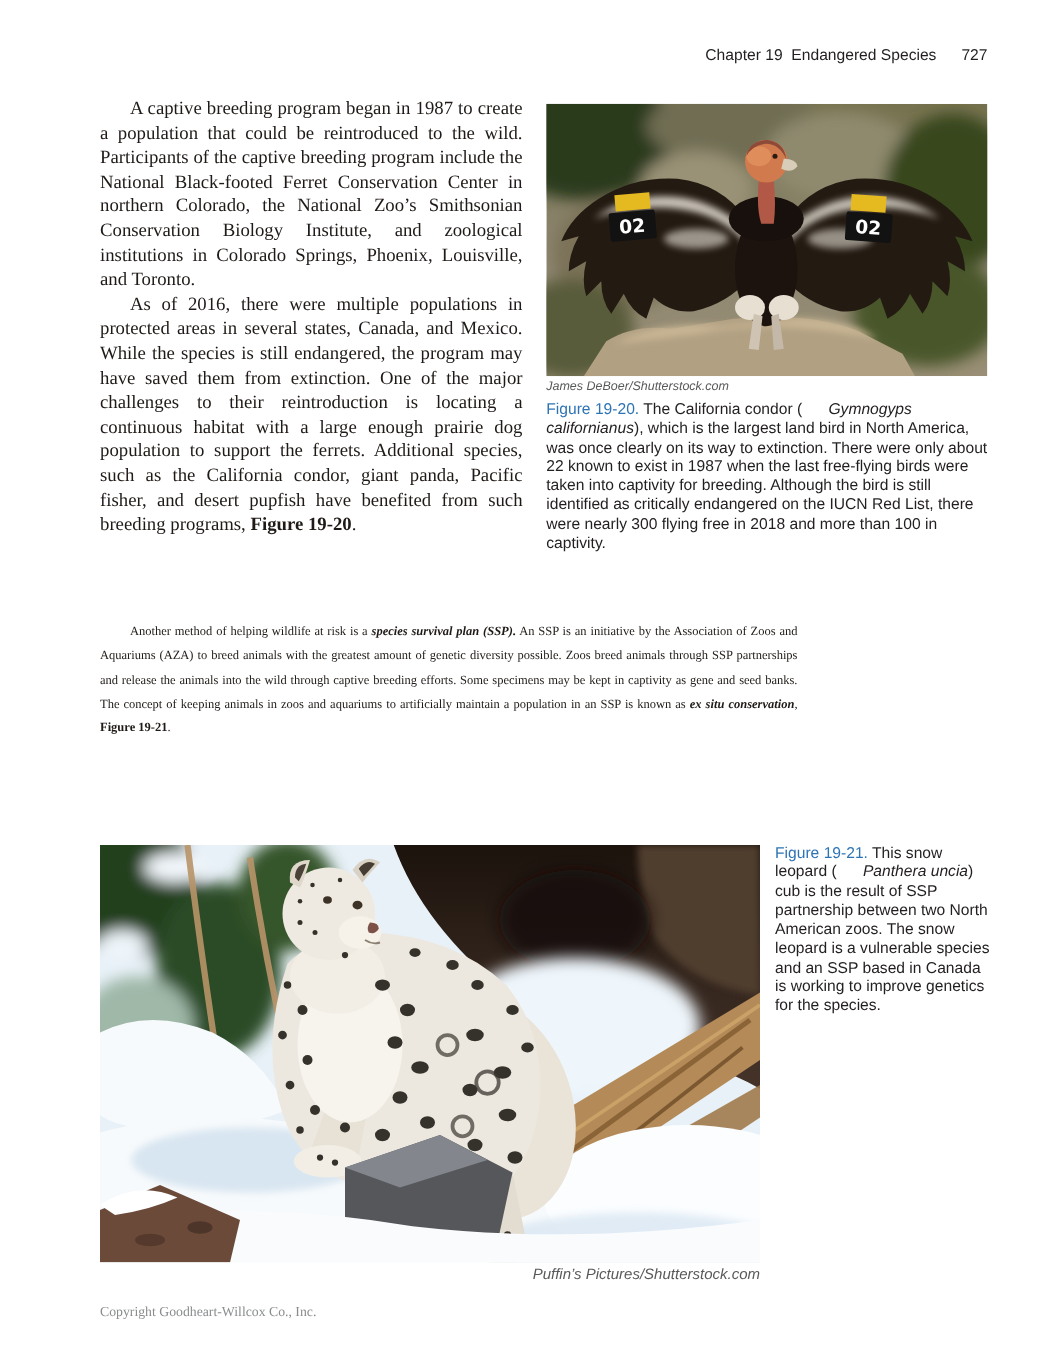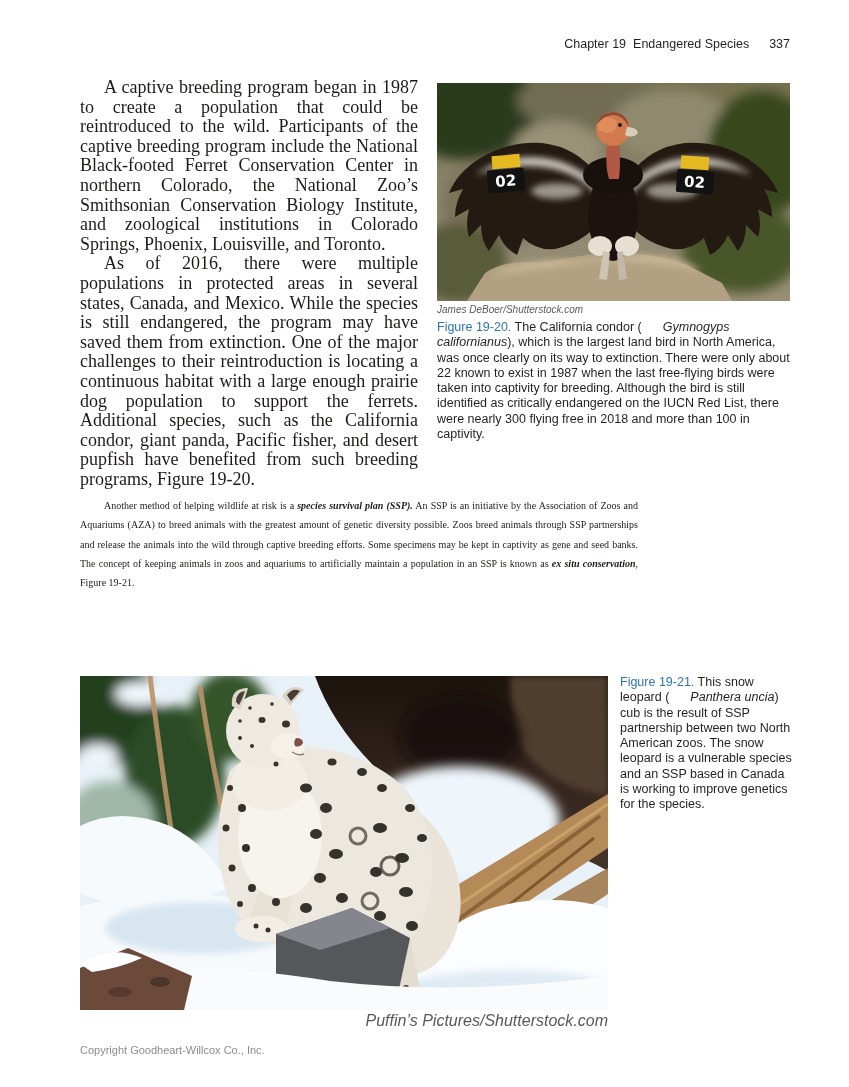--- a/index.html
+++ b/index.html
@@ -6,24 +6,24 @@
   .page{position:relative;width:849px;height:1087px;background:#ffffff;overflow:hidden;
         font-family:"Liberation Serif",serif;color:#1f1a17;}
 
   
   .header{position:absolute;top:37px;left:0;width:790px;display:flex;justify-content:flex-end;
           align-items:flex-end;font-family:"Liberation Sans",sans-serif;font-size:12.5px;color:#231f20;}
   .header .chapter{margin-right:7px;}
   .header .pageno{margin-left:20px;}
 
   
-  .col-left{position:absolute;left:80px;top:78px;width:338px;font-size:18px;line-height:19.6px;
+  .col-left{position:absolute;left:80px;top:78px;width:338px;font-size:15px;line-height:19.6px;
             text-align:justify;}
   .col-left p{margin:0;text-indent:24px;}
-  .figref{font-weight:normal;}
+  .figref{font-weight:bold;}
 
   
   .fig20-photo{position:absolute;left:437px;top:83px;width:353px;height:218px;overflow:hidden;}
   .fig20-credit{position:absolute;left:437px;top:304px;width:353px;text-align:left;
                 font-family:"Liberation Sans",sans-serif;font-style:italic;font-size:10px;color:#58595b;}
   .caption{font-family:"Liberation Sans",sans-serif;font-size:12.5px;line-height:15.3px;color:#231f20;}
   .fig20-caption{position:absolute;left:437px;top:320px;width:356px;}
   .cap-label{font-weight:normal;color:#2e74b5;}
   .cap-species{font-style:italic;padding-left:21px;}
 
@@ -31,36 +31,36 @@
   .section-heading{position:absolute;left:80px;top:466px;font-family:"Liberation Sans",sans-serif;
                    font-size:21px;font-weight:bold;color:#1e6b3e;}
   .ssp-para{position:absolute;left:80px;top:496px;width:558px;font-size:10px;line-height:19.3px;
             text-align:justify;}
   .ssp-para p{margin:0;text-indent:24px;}
   .term{font-weight:bold;font-style:italic;}
 
   
   .fig21-photo{position:absolute;left:80px;top:676px;width:528px;height:334px;overflow:hidden;}
   .fig21-credit{position:absolute;left:80px;top:1012px;width:528px;text-align:right;
-                font-family:"Liberation Sans",sans-serif;font-style:italic;font-size:16px;color:#58595b;}
+                font-family:"Liberation Sans",sans-serif;font-style:italic;font-size:12px;color:#58595b;}
   .fig21-caption{position:absolute;left:620px;top:675px;width:172px;}
 
   
-  .footer{position:absolute;left:80px;top:1044px;font-family:Liberation Sans, sans-serif;
+  .footer{position:absolute;left:80px;top:1044px;font-family:Liberation Serif, serif;
           font-size:11px;color:#8a8c8e;}
 </style>
 </head>
 <body>
 
 <div class="page">
 
   <div class="header">
     <span class="chapter">Chapter 19</span>
     <span class="chaptitle">Endangered Species</span>
-    <span class="pageno">337</span>
+    <span class="pageno">727</span>
   </div>
 
   <div class="col-left">
     <p>
       <span>A captive breeding program began in 1987 to create a population that could be reintroduced to the wild. Participants of the captive breeding program include the National Black-footed Ferret Conservation Center in northern Colorado, the National Zoo’s Smithsonian Conservation Biology Institute, and zoological institutions in Colorado Springs, Phoenix, Louisville, and Toronto.</span>
     </p>
     <p>
       <span>As of 2016, there were multiple populations in protected areas in several states, Canada, and Mexico. While the species is still endangered, the program may have saved them from extinction. One of the major challenges to their reintroduction is locating a continuous habitat with a large enough prairie dog population to support the ferrets. Additional species, such as the California condor, giant panda, Pacific fisher, and desert pupfish have benefited from such breeding programs, </span><span class="figref">Figure 19-20</span><span>.</span>
     </p>
   </div>

